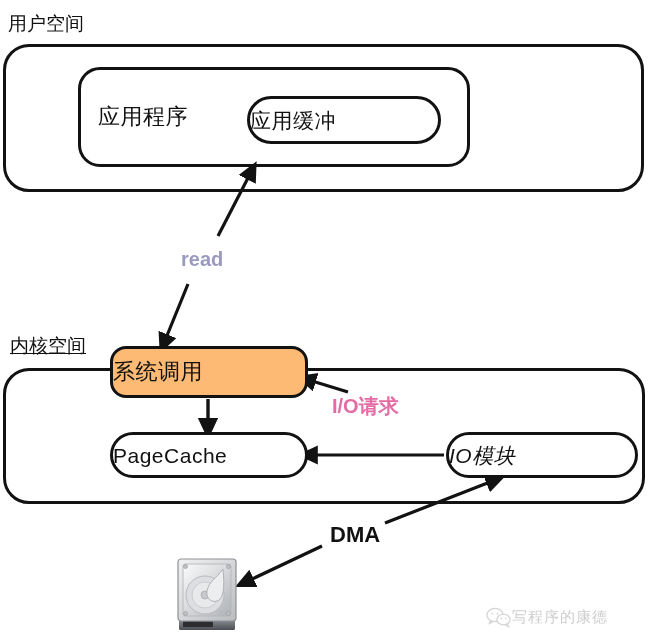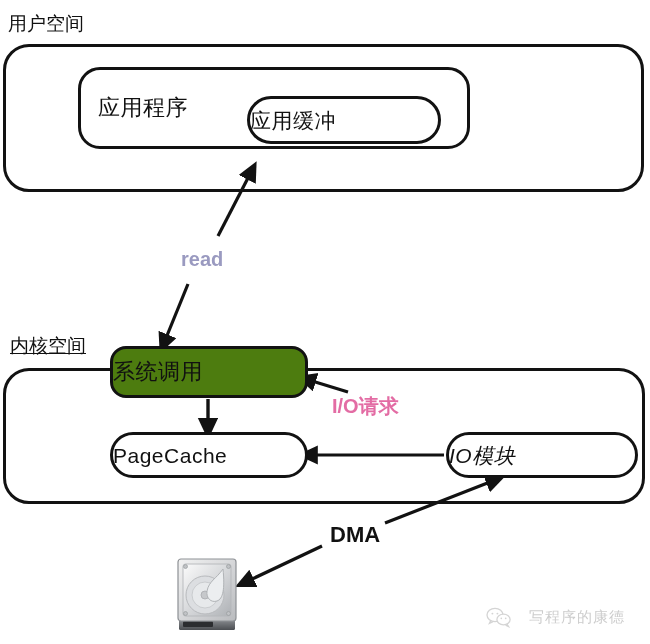--- a/index.html
+++ b/index.html
@@ -47,33 +47,33 @@
   .region-label {
     position: absolute;
     font-size: 19px;
     color: #111111;
     white-space: nowrap;
     line-height: 1;
   }
   
   #user-space-region { left: 3px; top: 44px; width: 641px; height: 148px; }
   #app-program-box {
-    left: 78px; top: 67px; width: 392px; height: 82px;
+    left: 78px; top: 67px; width: 392px; height: 100px;
     border-radius: 22px; justify-content: flex-start;
   }
   #app-program-box .node-label { margin-left: 17px; font-size: 22px; }
   #app-buffer-box {
     left: 247px; top: 96px; width: 194px; height: 48px;
     border-radius: 24px;
   }
   #app-buffer-box .node-label { font-size: 21px; }
   #kernel-space-region { left: 3px; top: 368px; width: 642px; height: 136px; }
   #syscall-box {
     left: 110px; top: 346px; width: 198px; height: 52px;
-    border-radius: 16px; background: #4d7c0f;
+    border-radius: 16px; background: #fdba74;
   }
   #syscall-box .node-label { font-size: 22px; }
   #pagecache-box {
     left: 110px; top: 432px; width: 198px; height: 46px;
     border-radius: 23px; background: #ffffff;
   }
   #pagecache-box .node-label { font-size: 21px; }
   #io-module-box {
     left: 446px; top: 432px; width: 192px; height: 46px;
     border-radius: 23px; background: #ffffff; font-style: italic;
@@ -109,21 +109,21 @@
     position: absolute;
     left: 176px; top: 557px;
     width: 62px; height: 75px;
   }
   
   #watermark {
     position: absolute;
     left: 486px; top: 606px;
     display: flex;
     align-items: center;
-    gap: 17px;
+    gap: 0;
     opacity: 0.42;
   }
   #watermark .wm-text {
     font-size: 15px;
     color: #888888;
     letter-spacing: 1px;
     white-space: nowrap;
   }
 </style>
 </head>

